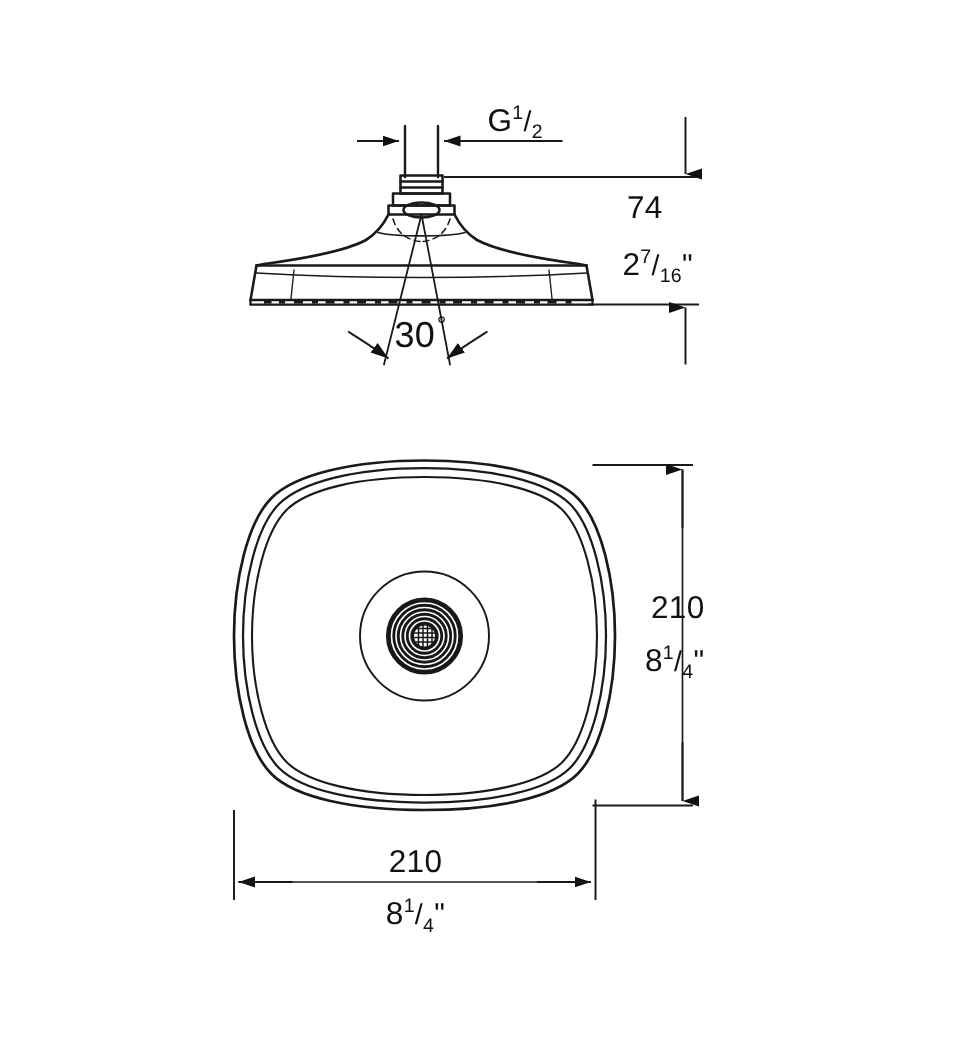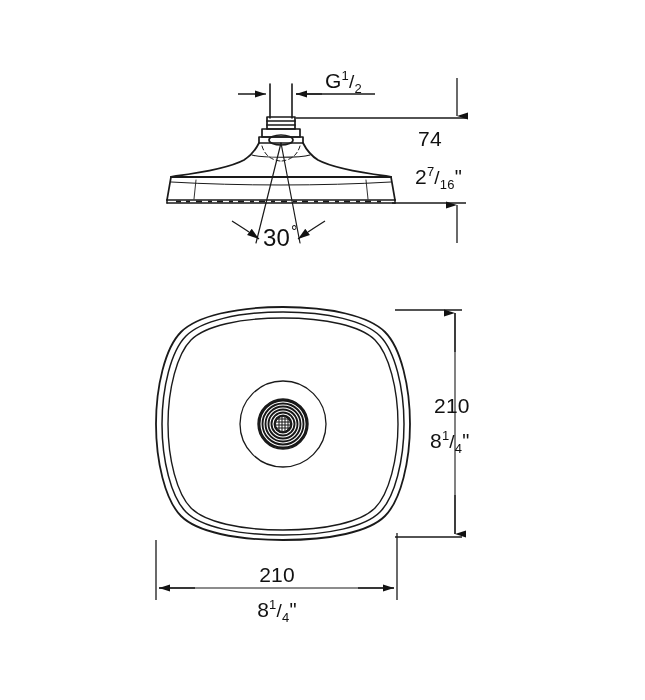--- a/index.html
+++ b/index.html
@@ -284,21 +284,21 @@
   </div>
 
   <div class="dim-text" style="left:418px; top:128px;">
     <span>74</span>
   </div>
 
   <div class="dim-text" style="left:415px; top:166px;">
     <span>2</span><span class="sup">7</span><span class="slash">/</span><span class="sub">16</span><span class="inch">"</span>
   </div>
 
-  <div class="dim-text" style="left:263px; top:226px; font-size:24px;">
+  <div class="dim-text" style="left:263px; top:212px; font-size:24px;">
     <span>30</span><span class="deg">°</span>
   </div>
 
   <div class="dim-text" style="left:434px; top:395px;">
     <span>210</span>
   </div>
 
   <div class="dim-text" style="left:430px; top:430px;">
     <span>8</span><span class="sup">1</span><span class="slash">/</span><span class="sub">4</span><span class="inch">"</span>
   </div>

